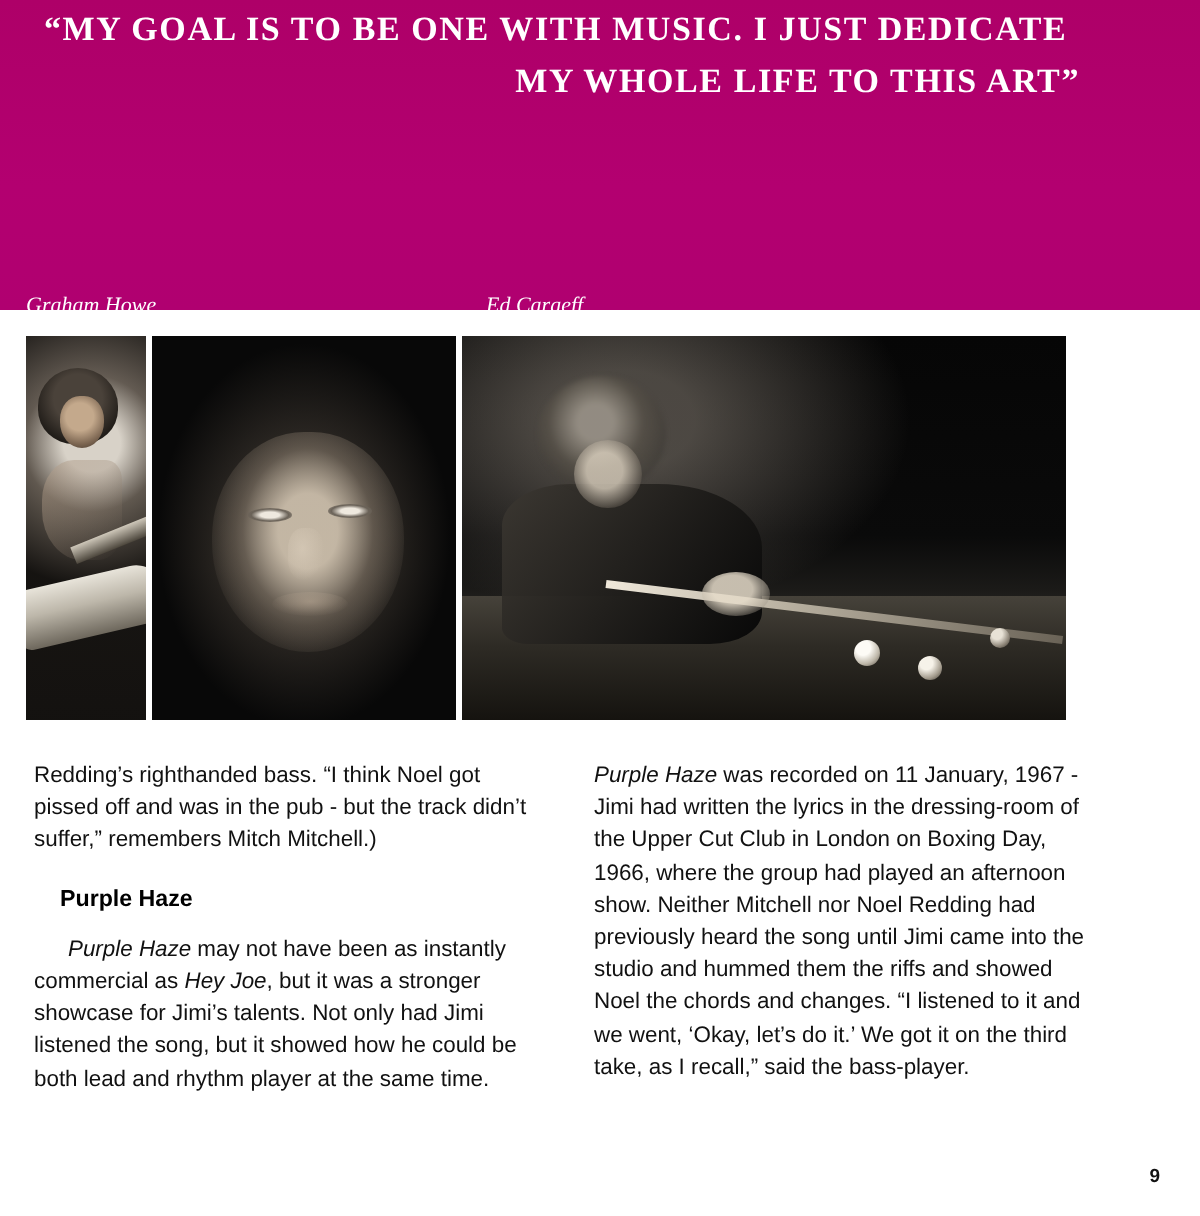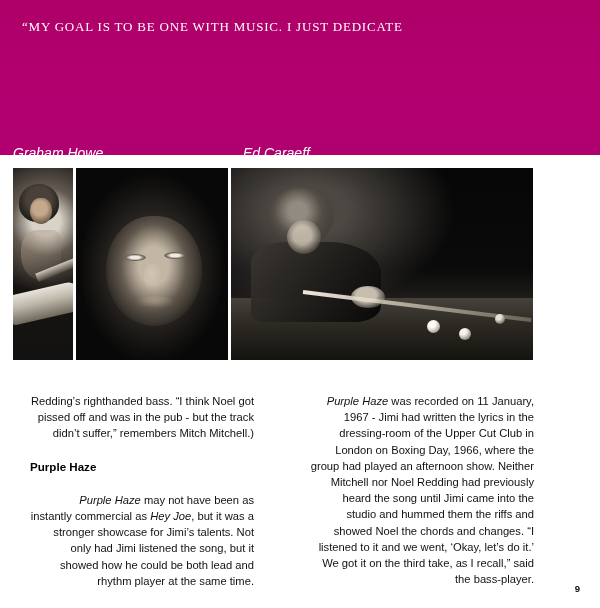--- a/index.html
+++ b/index.html
@@ -21,26 +21,26 @@
     left: 0;
     top: 0;
     width: 600px;
     height: 155px;
     background: #b2006b;
     background: linear-gradient(to bottom, #ae0068 0%, #b30070 60%, #b00070 100%);
   }
   .quote-text {
     position: absolute;
     left: 22px;
-    top: 14px;
+    top: 2px;
     width: 556px;
     color: #ffffff;
     font-family: "Liberation Serif", serif;
-    font-size: 13px;
-    font-weight: normal;
+    font-size: 17px;
+    font-weight: bold;
     letter-spacing: 0.8px;
     line-height: 26px;
     font-variant: small-caps;
     text-align: right;
   }
   .quote-line-1 { display: block; text-align: left; }
   .quote-line-2 { display: block; text-align: right; padding-right: 38px; }
 
   
   .photo-strip {
@@ -187,23 +187,23 @@
     position: absolute;
     left: 13px;
     top: 147px;
     width: 560px;
     height: 15px;
   }
   .credit {
     position: absolute;
     top: 0;
     color: #ffffff;
-    font-family: Liberation Sans, sans-serif;
+    font-family: Liberation Serif, serif;
     font-style: italic;
-    font-size: 14px;
+    font-size: 11px;
     line-height: 12px;
     white-space: nowrap;
   }
   .credit-1 { left: 0; }
   .credit-2 { left: 66px; }
   .credit-3 { left: 230px; }
 
   
   .body-area {
     position: absolute;
@@ -212,21 +212,21 @@
     width: 574px;
     height: 200px;
     display: flex;
     gap: 22px;
     font-family: "Liberation Sans", sans-serif;
     font-size: 11.2px;
     line-height: 16.2px;
     color: #111111;
   }
   .col { width: 258px; }
-  .col p { margin: 17px; text-align: right; }
+  .col p { margin: 4px; }
   .indent { text-indent: 17px; }
   .subhead {
     margin: 13px 0 9px 17px;
     font-size: 11.6px;
     font-weight: bold;
     color: #000000;
   }
   em { font-style: italic; }
 
   .page-number {
@@ -237,20 +237,21 @@
     font-weight: bold;
     color: #111111;
   }
 </style>
 </head>
 <body>
 
 <div class="quote-band">
   <div class="quote-text">
     <span class="quote-line-1">“MY GOAL IS TO BE ONE WITH MUSIC. I JUST DEDICATE</span>
+    <span class="quote-line-2">MY WHOLE LIFE TO THIS ART”</span>
   </div>
 </div>
 
 <div class="credits">
   <span class="credit credit-1">Graham Howe</span>
   <span class="credit credit-3">Ed Caraeff</span>
 </div>
 
 <div class="photo-strip">
 

